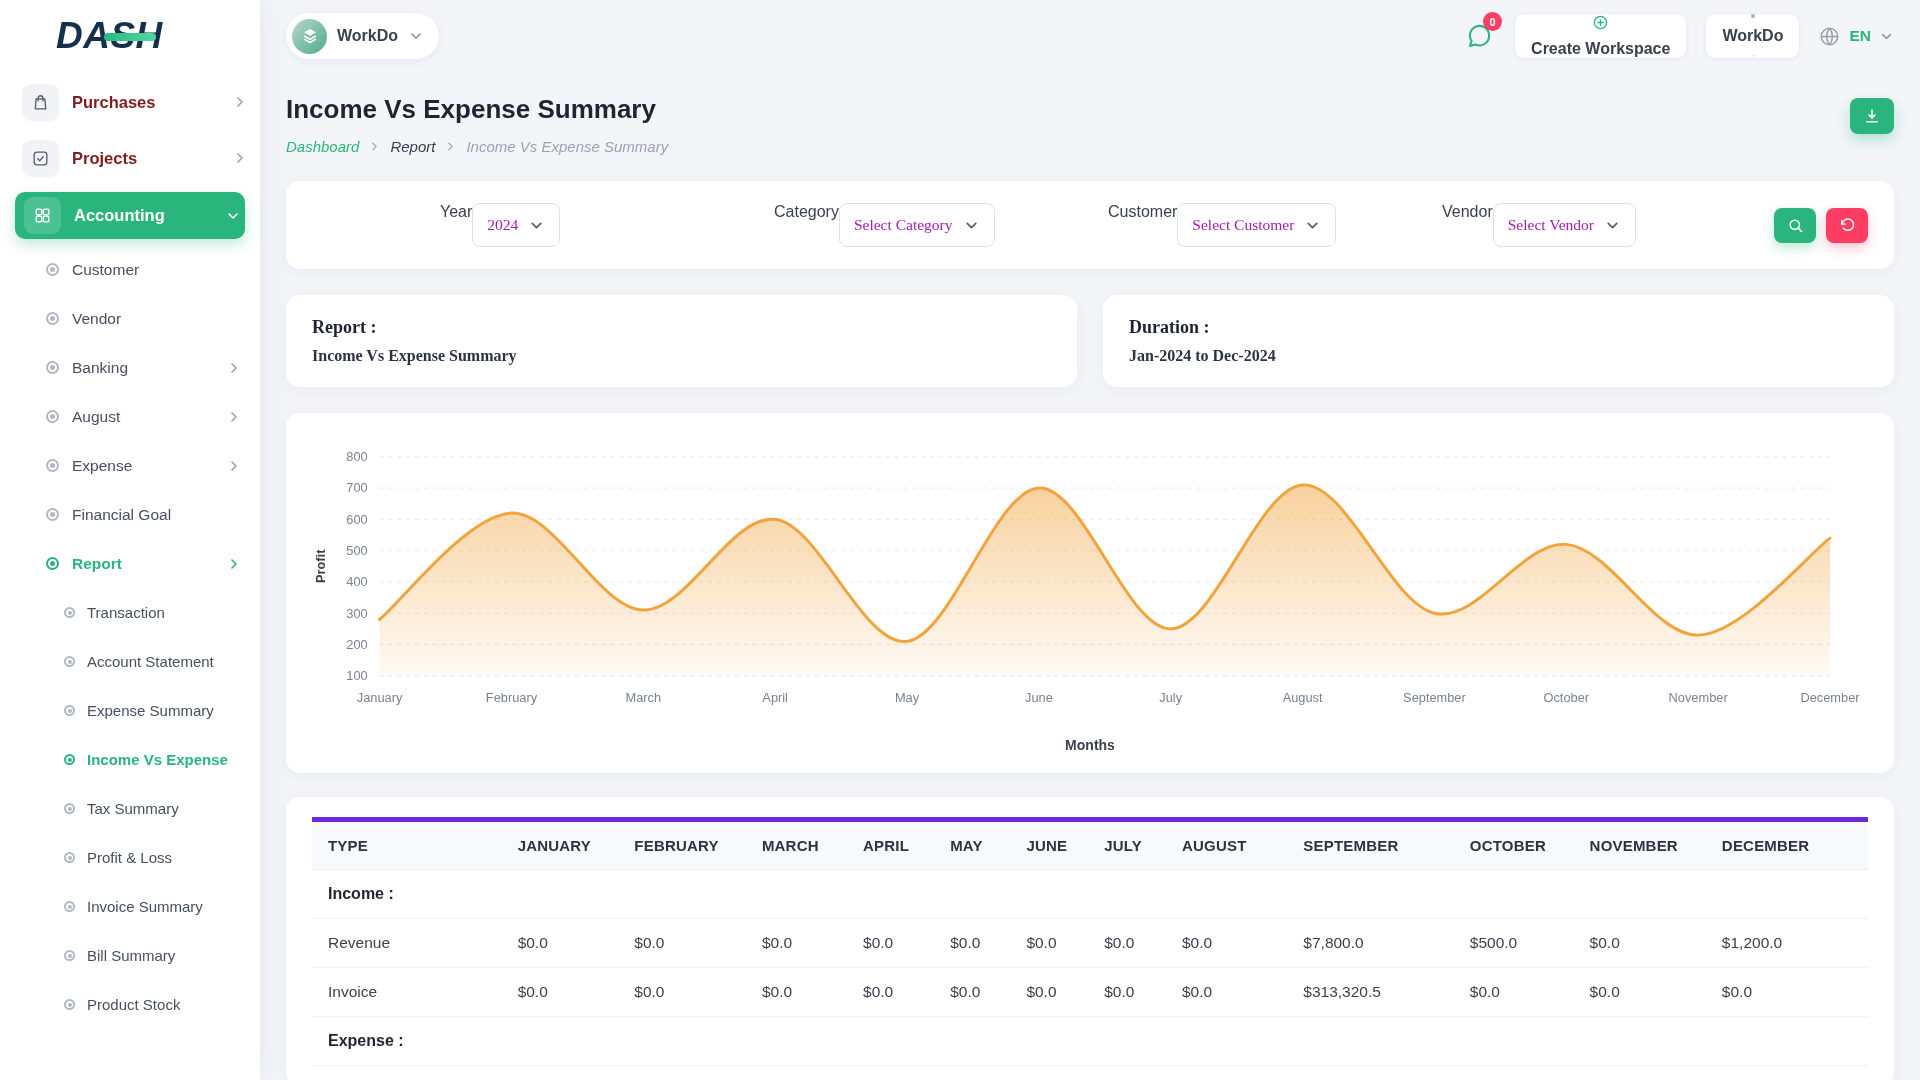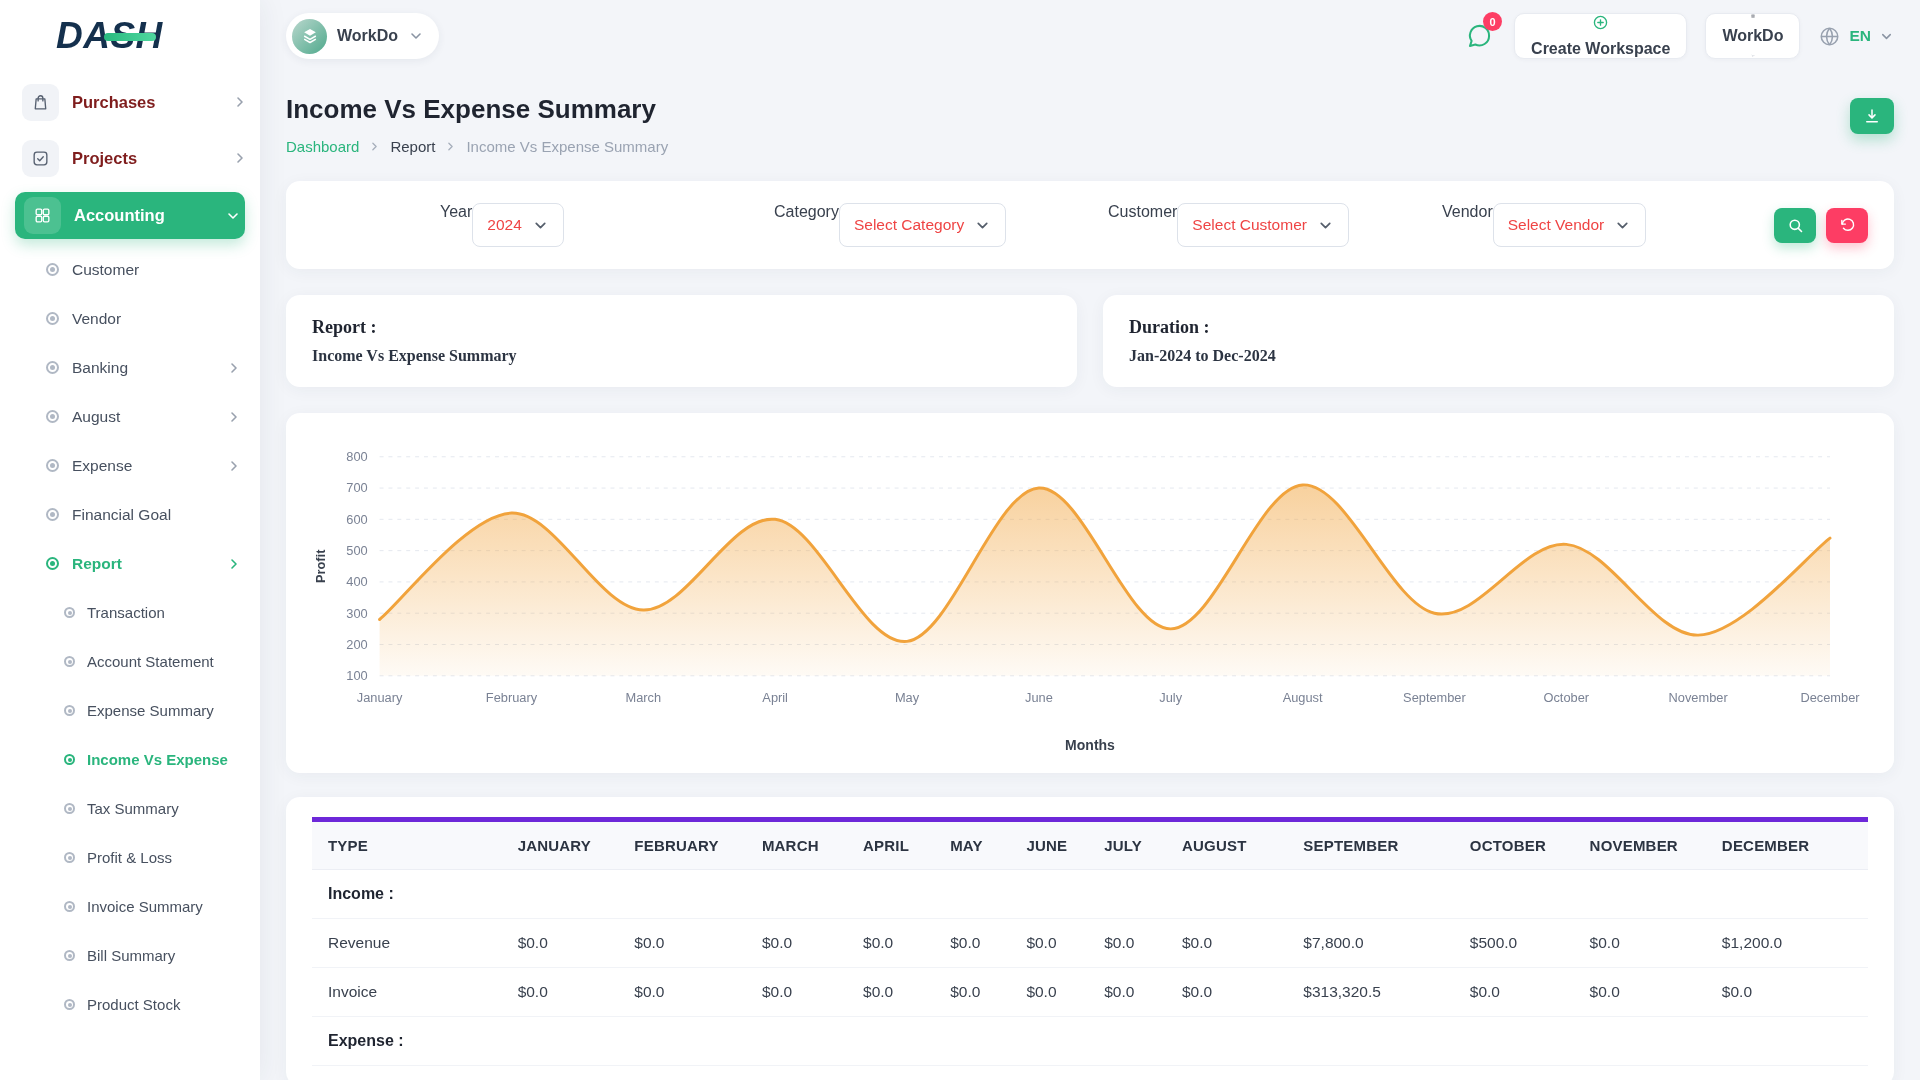--- a/index.html
+++ b/index.html
@@ -41,34 +41,34 @@
   .chat-badge{position:absolute;top:-7px;right:-6px;min-width:19px;height:19px;border-radius:10px;background:var(--danger,#fd3d64);color:#fff;font-size:11px;font-weight:700;display:flex;align-items:center;justify-content:center;padding:0 4px;}
   .pill-btn{display:flex;align-items:center;gap:9px;height:46px;padding:0 16px;border:1px solid #e8ebf1;border-radius:10px;background:#fff;font-size:16px;font-weight:600;color:#39414e;box-shadow:0 1px 4px rgba(42,54,80,.04);cursor:pointer;font-family:inherit;flex-direction:column;}
   .pill-btn .chev{color:#8a94a3;}
   .lang-btn{display:flex;align-items:center;gap:8px;background:none;border:none;font-size:15.5px;font-weight:700;color:var(--primary,#2ab57d);cursor:pointer;font-family:inherit;}
   .lang-btn .chev{color:#8a94a3;}
 
   
   .content{flex:1;padding:22px 26px 0;overflow:hidden;}
   .page-head{display:flex;align-items:flex-start;}
   .page-title{font-size:26px;font-weight:700;color:#1f2430;}
-  .breadcrumb{display:flex;align-items:center;gap:9px;margin-top:13px;font-size:15px;}
+  .breadcrumb{display:flex;align-items:center;gap:9px;margin-top:13px;font-size:15px;font-style:italic;}
   .crumb-link{color:var(--primary,#2ab57d);cursor:pointer;}
   .crumb-text{color:#39414e;}
   .crumb-current{color:#9aa3b2;}
   .bc-sep{color:#a6aebb;display:flex;}
   .btn-sq{border:none;border-radius:8px;display:flex;align-items:center;justify-content:center;color:#fff;cursor:pointer;}
   .btn-download{margin-left:auto;margin-top:4px;width:44px;height:36px;background:var(--primary,#2ab57d);box-shadow:0 6px 14px rgba(42,181,125,.32);}
   .card{background:#fff;border-radius:14px;box-shadow:0 3px 16px rgba(42,54,80,.05);}
 
   .filter-card{margin-top:26px;padding:22px 26px;display:flex;align-items:flex-end;}
   .filters{display:flex;gap:24px;margin-left:auto;}
   .field{width:310px;display:flex;flex-direction:row;}
   .field-label{font-size:16px;font-weight:500;color:#39414e;margin-bottom:10px;}
-  .select{height:44px;border:1px solid #dde2ea;border-radius:8px;background:#fff;display:flex;align-items:center;justify-content:space-between;padding:0 14px;font-size:15.5px;color:#ef4444;cursor:pointer;}
+  .select{height:44px;border:1px solid #dde2ea;border-radius:8px;background:#fff;display:flex;align-items:center;justify-content:space-between;padding:0 14px;font-size:15.5px;color:#a21caf;cursor:pointer;font-family:Liberation Serif, serif;}
   .select .chev{color:#555e6b;margin-left:10px;}
   .filter-actions{display:flex;gap:10px;margin-left:22px;margin-bottom:4px;}
   .btn-search{width:42px;height:35px;background:var(--primary,#2ab57d);box-shadow:0 5px 12px rgba(42,181,125,.3);}
   .btn-reset{width:42px;height:35px;background:var(--danger,#fd3d64);box-shadow:0 5px 12px rgba(253,61,100,.3);}
 
   .info-row{display:flex;gap:26px;margin-top:26px;}
   .info-card{flex:1;padding:22px 26px;font-family:Liberation Serif, serif;}
   .info-title{font-size:18px;font-weight:700;color:#1f2430;}
   .info-value{font-size:16px;font-weight:700;color:#2c3442;margin-top:9px;}
 

